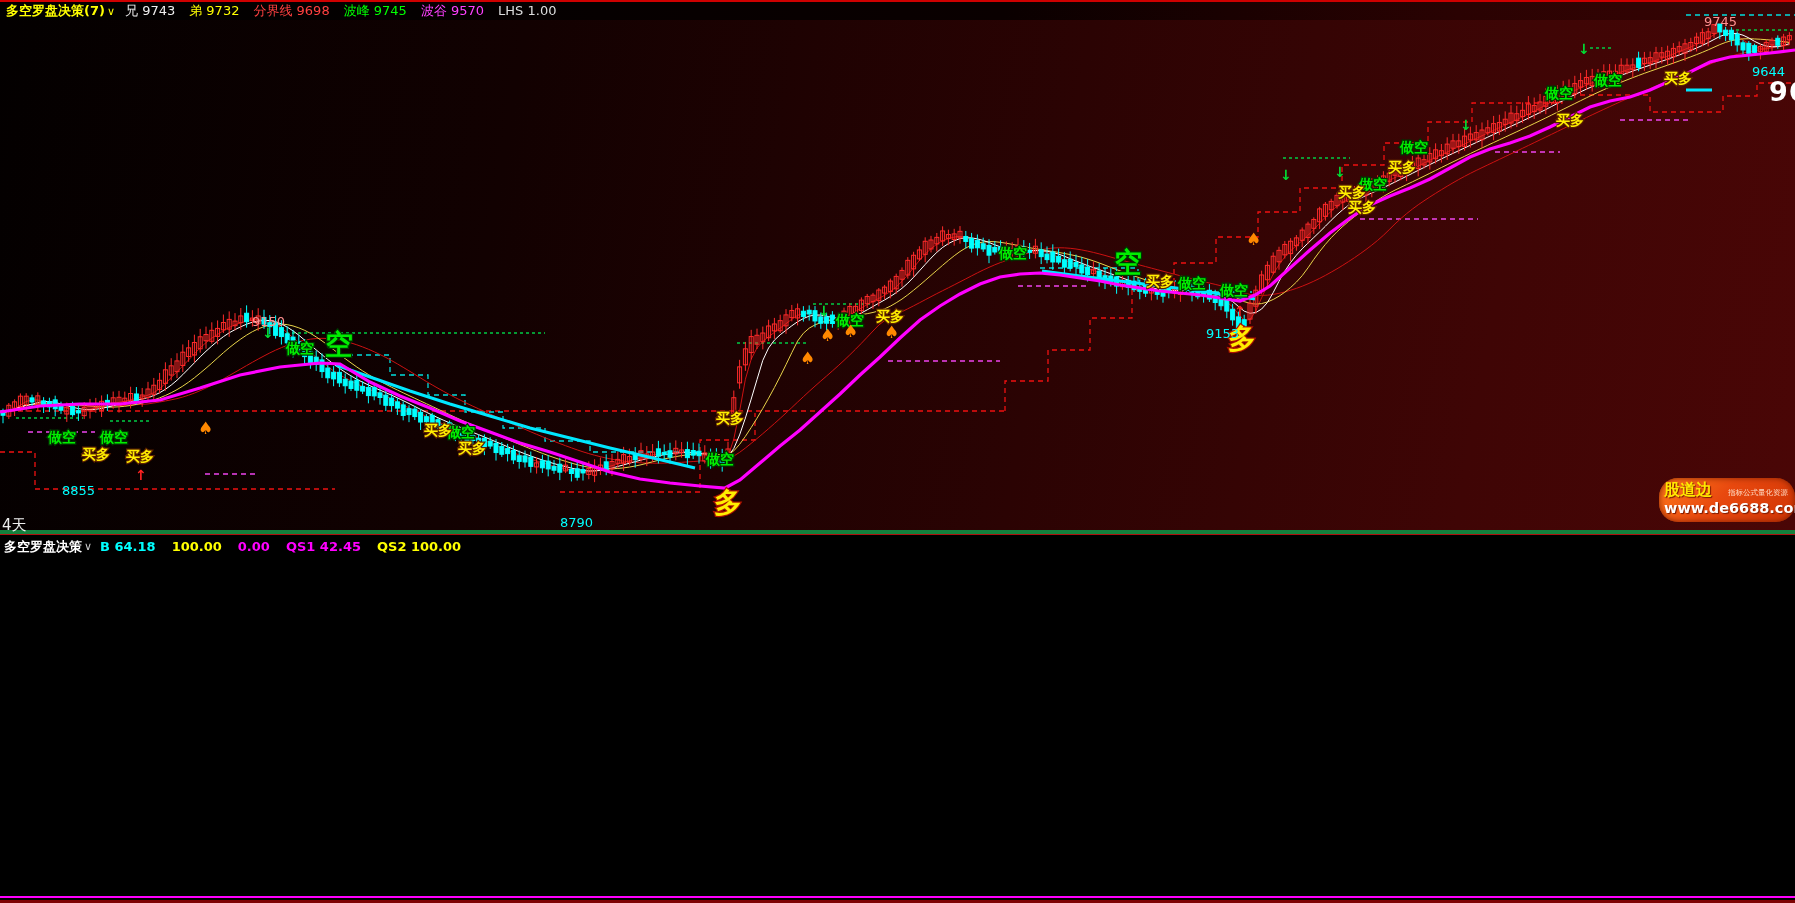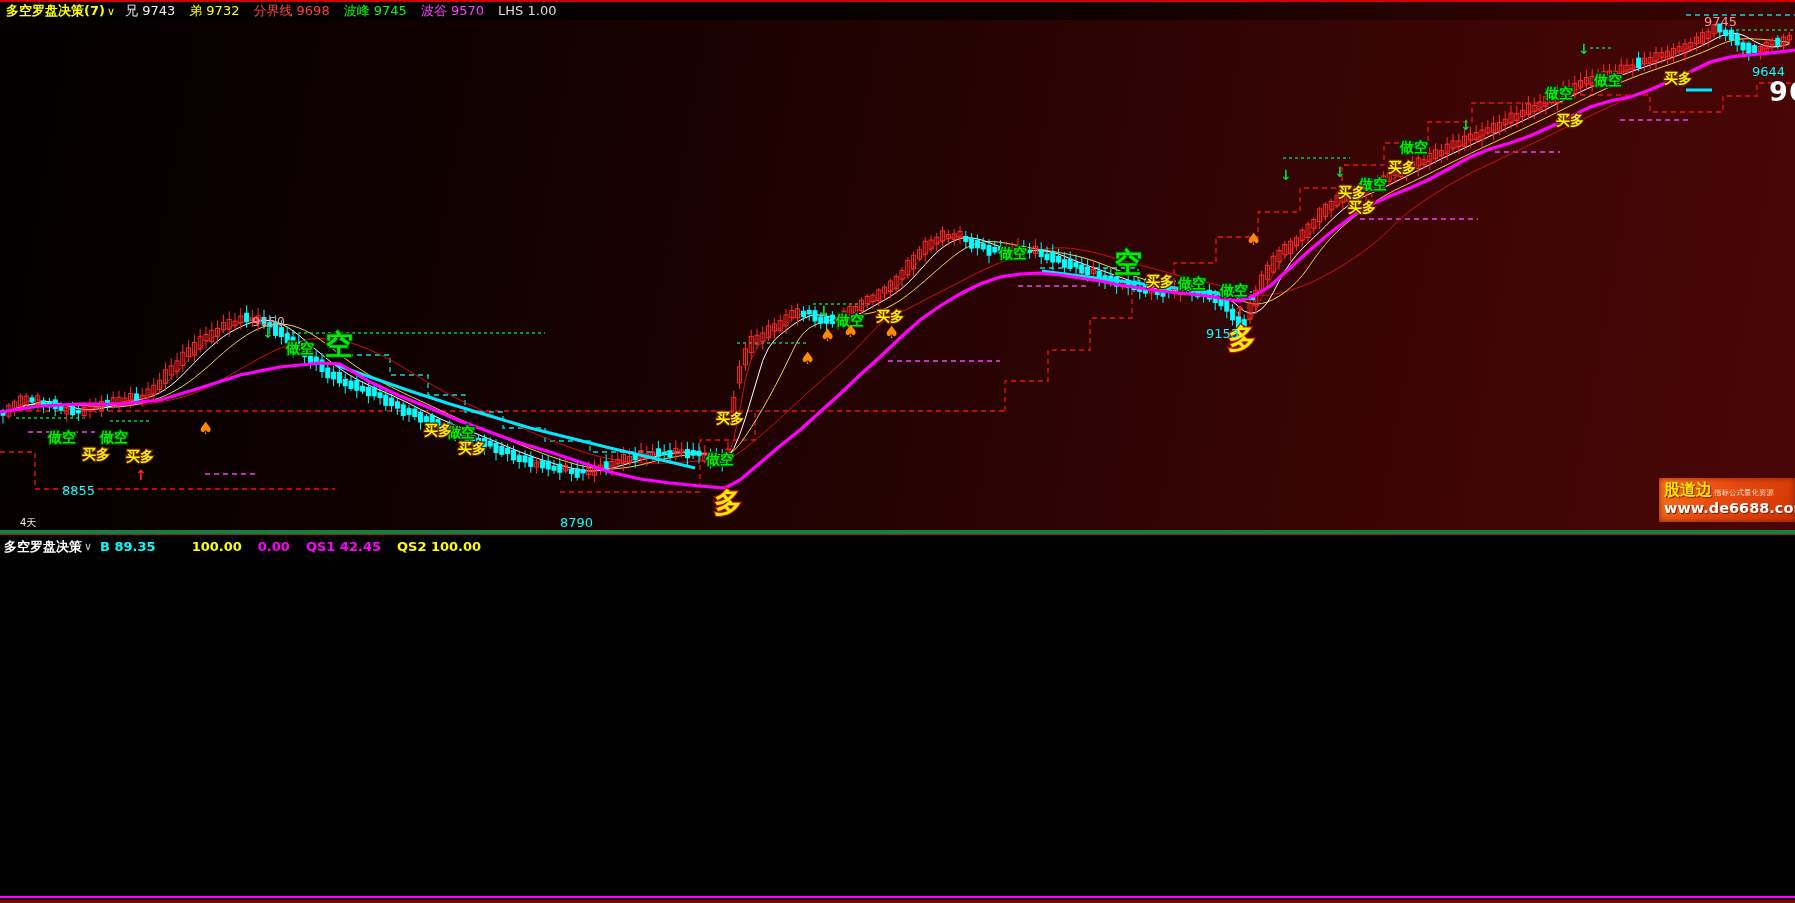--- a/index.html
+++ b/index.html
@@ -11,39 +11,39 @@
   #top-bar{position:absolute;left:0;top:2px;width:100%;height:18px;
            background:linear-gradient(to right,#000 0%,#0a0000 55%,#2a0202 80%,#3a0404 100%);
            display:flex;align-items:center;font-size:13px;white-space:nowrap;}
   #top-bar .t{margin-left:6px;font-weight:bold;}
   #top-bar .chev{margin:0 10px 0 2px;font-size:11px;}
   #top-bar .fld{margin-right:14px;}
   
   #main-chart{position:absolute;left:0;top:20px;width:1795px;height:510px;
       background:linear-gradient(100deg,#030000 0%,#120101 28%,#2b0303 58%,#3f0505 82%,#4a0606 100%);}
   #chart-svg{position:absolute;left:0;top:0;}
-  #left-scale-label{position:absolute;left:20px;top:516px;color:#eee;font-size:10px;}
+  #left-scale-label{position:absolute;left:2px;top:516px;color:#eee;font-size:15px;}
   #big-price{position:absolute;left:1769px;top:76px;color:#fff;font-size:27px;font-weight:bold;
              letter-spacing:1px;width:26px;overflow:hidden;}
   
   #divider{position:absolute;left:0;top:534px;width:100%;height:1px;background:#b01010;}
   #sub-header{position:absolute;left:0;top:535px;width:100%;height:23px;background:#000;
               display:flex;align-items:center;font-size:13px;white-space:nowrap;}
   #sub-header .t{margin-left:4px;color:#fff;font-weight:bold;}
   #sub-header .chev{margin:0 8px 0 2px;color:#ccc;font-size:11px;}
   #sub-header .fld{margin-right:16px;font-weight:bold;}
   
   #sub-chart{position:absolute;left:0;top:558px;width:1795px;height:345px;background:#000;}
   
   #watermark{position:absolute;left:1659px;top:478px;width:136px;height:44px;
      background:linear-gradient(135deg,#ff7b1c 0%,#e8490f 45%,#cf3404 100%);
-     box-shadow:0 0 6px #802000 inset;padding:2px 0 0 5px;box-sizing:border-box;}
+     box-shadow:0 0 6px #802000 inset;padding:2px 0 0 5px;box-sizing:border-box;border-radius:19px;}
   #watermark .l1{display:flex;align-items:baseline;}
   #watermark .brand{color:#ffe800;font-weight:bold;font-size:16px;text-shadow:1px 1px 1px #7a1a00;}
-  #watermark .sub{color:#ffd9c2;font-size:7.5px;margin-left:2px;}
+  #watermark .sub{color:#ffd9c2;font-size:7.5px;margin-left:16px;}
   #watermark .url{color:#fff;font-weight:bold;font-size:14.5px;line-height:15px;text-shadow:1px 1px 1px #7a1a00;}
   #bottom-border1{position:absolute;left:0;top:896px;width:100%;height:2px;background:#ff00ff;}
   #bottom-border2{position:absolute;left:0;top:900px;width:100%;height:3px;background:#7e0404;}
 </style>
 </head>
 <body>
 
 <div id="app">
   <div id="top-border"></div>
 
@@ -1064,21 +1064,21 @@
     </svg>
 
   <div id="left-scale-label">4天</div>
   <div id="big-price">96</div>
 
   <div id="divider"></div>
 
   <div id="sub-header">
     <span class="t">多空罗盘决策</span>
     <span class="chev">∨</span>
-    <span id="sub-fields"><span class="fld" style="color: rgb(0, 255, 255);">B 89.35</span><span class="fld" style="color: rgb(255, 255, 0); margin-left: 20px;">100.00</span><span class="fld" style="color: rgb(255, 0, 255);">0.00</span><span class="fld" style="color: rgb(255, 0, 255);">QS1 42.45</span><span class="fld" style="color: rgb(255, 255, 0); margin-top: 32px;">QS2 100.00</span></span>
+    <span id="sub-fields"><span class="fld" style="color: rgb(0, 255, 255);">B 64.18</span><span class="fld" style="color: rgb(255, 255, 0);">100.00</span><span class="fld" style="color: rgb(255, 0, 255);">0.00</span><span class="fld" style="color: rgb(255, 0, 255);">QS1 42.45</span><span class="fld" style="color: rgb(255, 255, 0); margin-top: 32px;">QS2 100.00</span></span>
   </div>
 
   <div id="sub-chart"></div>
 
   <div id="watermark">
     <div class="l1">
       <span class="brand">股道边</span>
       <span class="sub">指标公式量化资源</span>
     </div>
     <div class="url">www.de6688.com</div>

